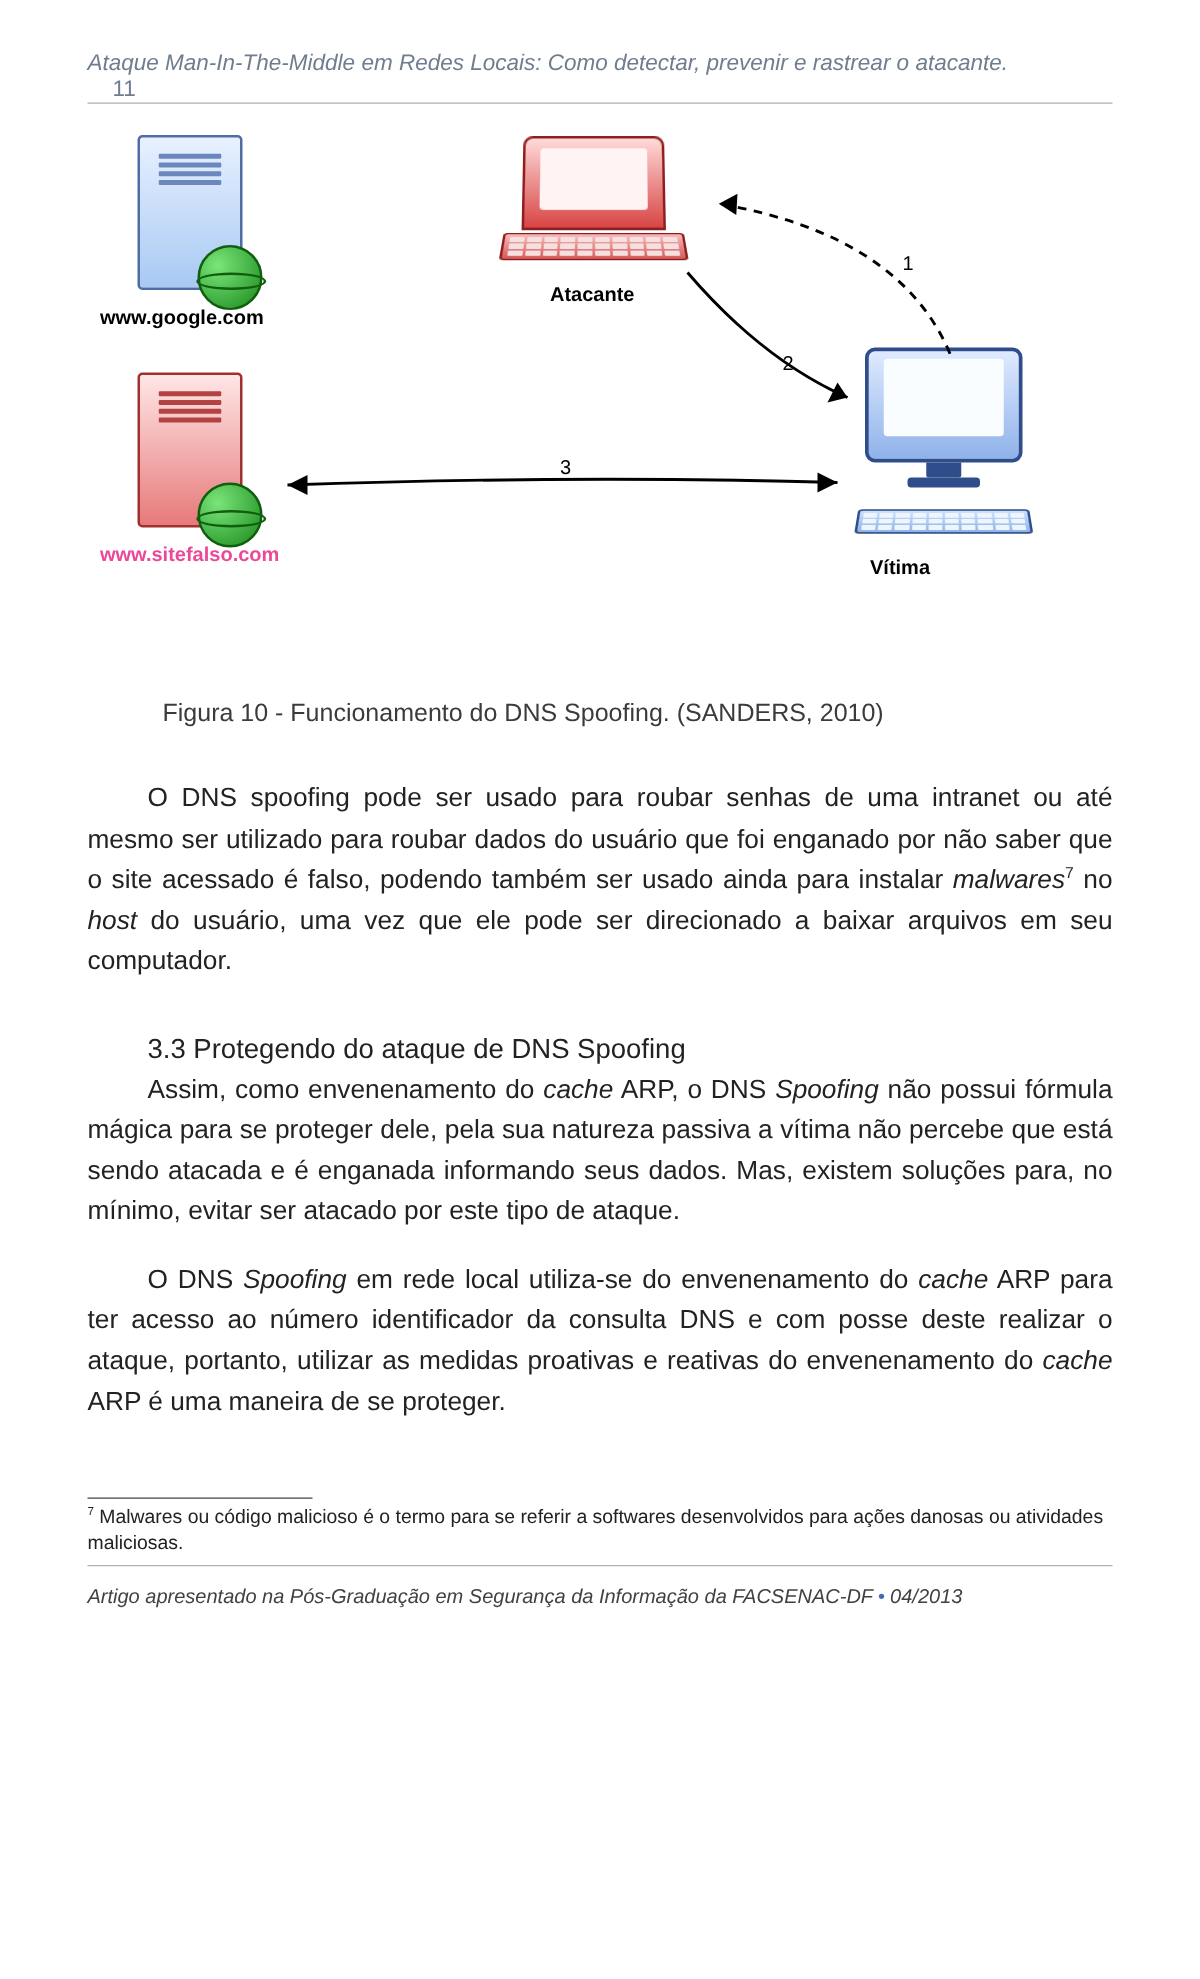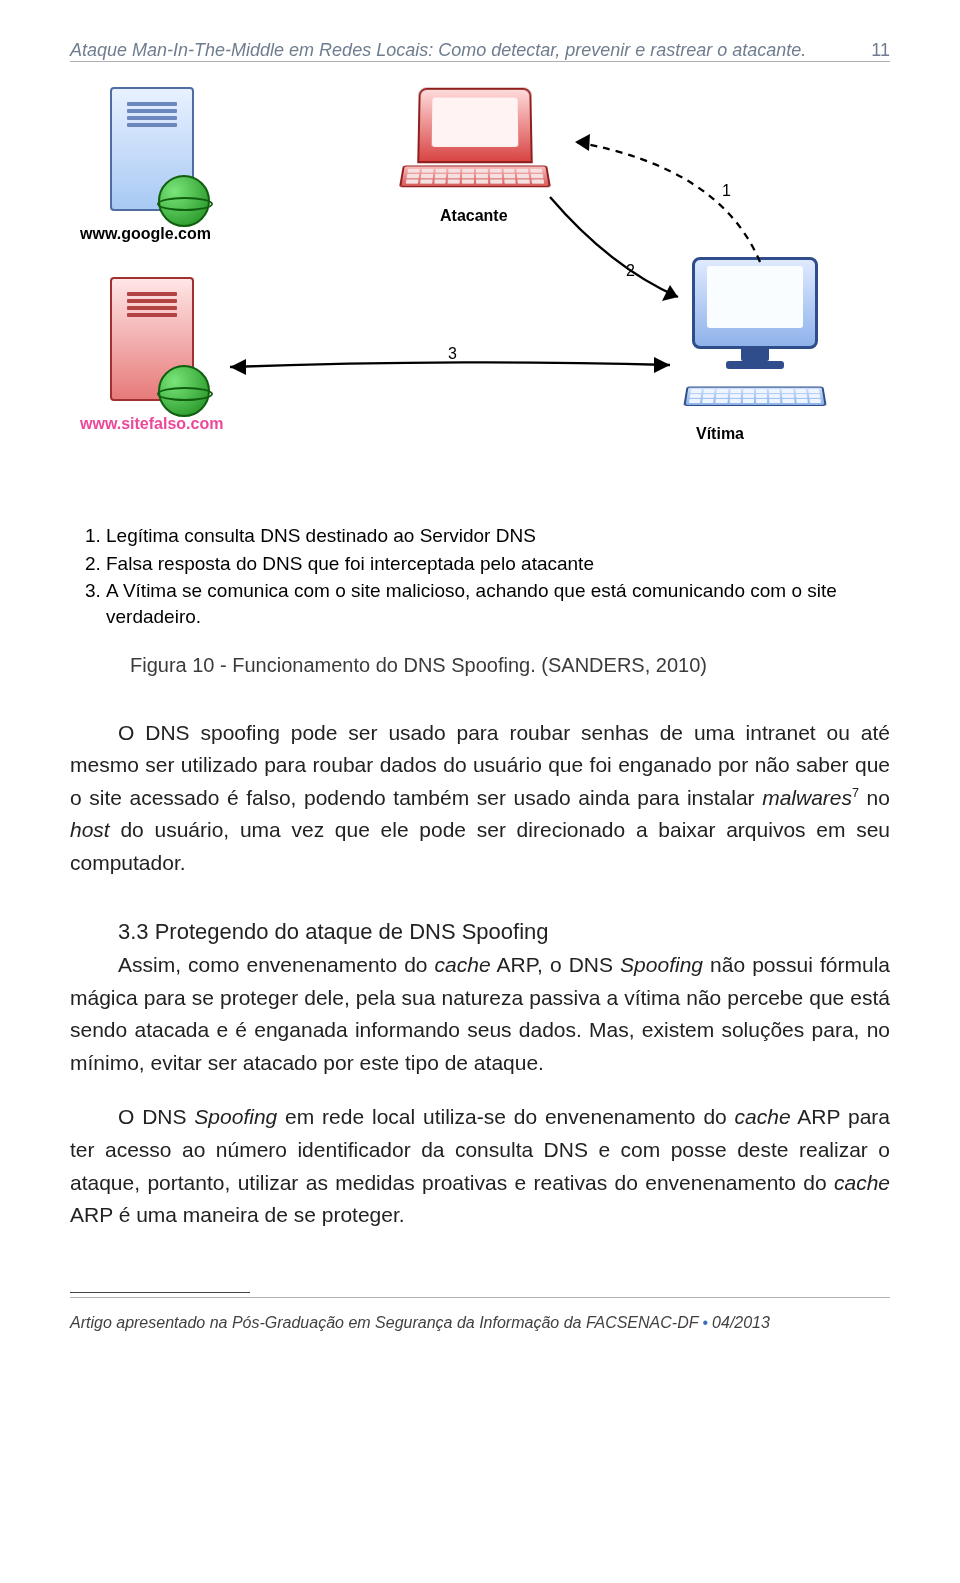--- a/index.html
+++ b/index.html
@@ -12,20 +12,21 @@
   }
   .page {
     padding: 40px 70px 30px 70px;
     box-sizing: border-box;
   }
   .header-row {
     display: flex;
     align-items: baseline;
     border-bottom: 1px solid #b0b0b0;
     margin-bottom: 25px;
+    flex-direction: column;
   }
   .header-title {
     flex: 1;
     font-style: italic;
     color: #6f7d8f;
     font-size: 18px;
   }
   .header-page {
     color: #6f7d8f;
     font-size: 18px;
@@ -293,44 +294,40 @@
 
         <path class="arrow-line" d="M150 280 Q 380 272 590 278"></path>
         <polygon class="arrow-head" points="150,280 166,272 166,288"></polygon>
         <polygon class="arrow-head" points="590,278 574,270 574,286"></polygon>
       </svg>
       <span class="arrow-num" style="left:642px;top:95px;">1</span>
       <span class="arrow-num" style="left:546px;top:175px;">2</span>
       <span class="arrow-num" style="left:368px;top:258px;">3</span>
     </div>
 
-    <div class="figure-legend">
-      <ol>
-        <li>Legítima consulta DNS destinado ao Servidor DNS</li>
-        <li>Falsa resposta do DNS que foi interceptada pelo atacante</li>
-        <li>A Vítima se comunica com o site malicioso, achando que está comunicando com o site verdadeiro.</li>
-      </ol>
-    </div>
   </div>
 
   <div class="figure-caption">Figura 10 - Funcionamento do DNS Spoofing. (SANDERS, 2010)</div>
 
   <p class="body indent">
     <span>O DNS spoofing pode ser usado para roubar senhas de uma intranet ou até mesmo ser utilizado para roubar dados do usuário que foi enganado por não saber que o site acessado é falso, podendo também ser usado ainda para instalar </span><span class="italic">malwares</span><span class="sup">7</span><span> no </span><span class="italic">host</span><span> do usuário, uma vez que ele pode ser direcionado a baixar arquivos em seu computador.</span>
   </p>
 
   <h3 class="section">3.3 Protegendo do ataque de DNS Spoofing</h3>
 
   <p class="body indent">
     <span>Assim, como envenenamento do </span><span class="italic">cache</span><span> ARP, o DNS </span><span class="italic">Spoofing</span><span> não possui fórmula mágica para se proteger dele, pela sua natureza passiva a vítima não percebe que está sendo atacada e é enganada informando seus dados. Mas, existem soluções para, no mínimo, evitar ser atacado por este tipo de ataque.</span>
   </p>
 
   <p class="body indent">
     <span>O DNS </span><span class="italic">Spoofing</span><span> em rede local utiliza-se do envenenamento do </span><span class="italic">cache</span><span> ARP para ter acesso ao número identificador da consulta DNS e com posse deste realizar o ataque, portanto, utilizar as medidas proativas e reativas do envenenamento do </span><span class="italic">cache</span><span> ARP é uma maneira de se proteger.</span>
   </p>
 
   <hr class="footnote-sep">
+  <p class="footnote">
+    <span class="sup">7</span><span> Malwares ou código malicioso é o termo para se referir a softwares desenvolvidos para ações danosas ou atividades maliciosas.</span>
+  </p>
 
   <div class="footer">
     <span>Artigo apresentado na Pós-Graduação em Segurança da Informação da FACSENAC-DF</span><span class="dot">•</span><span>04/2013</span>
   </div>
 
 </div>
 
 </body></html>

